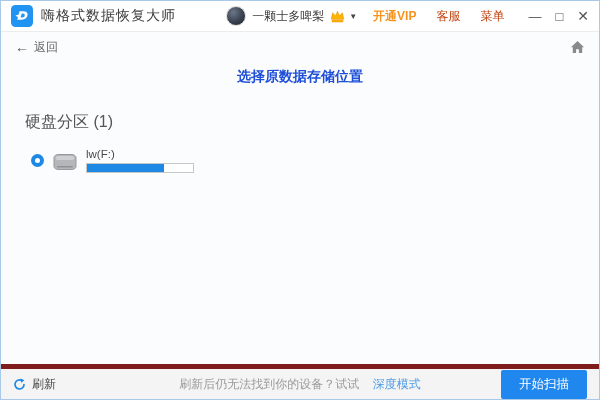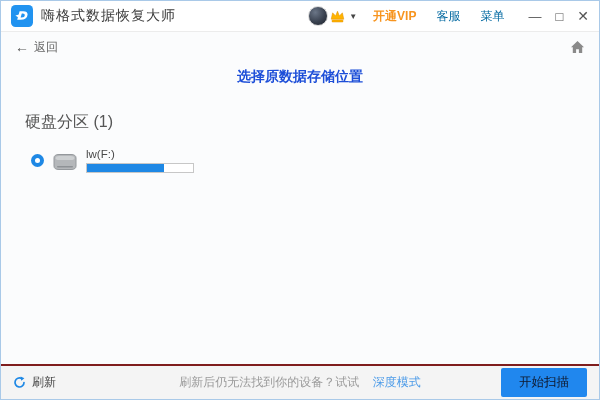--- a/index.html
+++ b/index.html
@@ -14,21 +14,21 @@
   .logo { width:22px; height:22px; display:inline-block; }
   .app-title { font-size:14px; color:#3c3c3c; margin-left:8px; letter-spacing:1px; }
   .tb-right { margin-left:auto; display:flex; align-items:center; font-size:12px; color:#333; }
   .avatar { width:20px; height:20px; border-radius:50%;
             background:radial-gradient(circle at 35% 30%, #6b7687 0%, #3a4250 55%, #1d222b 100%);
             border:1px solid #d9d9d9; flex:0 0 auto; }
   .username { margin:0 4px 0 6px; color:#3c3c3c; }
   .crown { width:15px; height:13px; margin:0 2px; }
   .caret { font-size:8px; color:#444; margin:0 6px 0 2px; }
   .vip { color:#f7941e; margin:0 10px; cursor:pointer;font-weight:bold; }
-  .tb-link { color:#0369a1; margin:0 10px; cursor:pointer; }
+  .tb-link { color:#c2410c; margin:0 10px; cursor:pointer; }
   .winctl { color:#555; font-size:13px; margin-left:14px; cursor:pointer; line-height:1; }
   .winctl.close { font-size:14px; }
 
   
   .navrow { height:30px; display:flex; align-items:center; padding:0 14px; flex:0 0 auto; }
   .back { display:flex; align-items:center; gap:5px; font-size:12px; color:#666; cursor:pointer; }
   .back-arrow { font-size:14px; color:#555; }
   .home { width:15px; height:14px; margin-left:auto; cursor:pointer; }
 
   
@@ -40,46 +40,47 @@
   .radio::after { content:""; position:absolute; left:4px; top:4px; width:5px; height:5px;
                   border-radius:50%; background:#fff; }
   .drive-icon { width:28px; height:22px; margin:4px 7px 0 7px; }
   .drive-info { display:flex; flex-direction:column; }
   .drive-name { font-size:11.5px; color:#4a4a4a; margin-bottom:3px; }
   .bar { width:108px; height:10px; border:1px solid #c7c7c7; background:#fff; }
   .bar-fill { height:100%; background:#1e88e5; width:0; }
   .drive-cap { font-size:10.5px; color:#9a9a9a; margin-top:5px; white-space:nowrap; }
 
   
-  .footer { margin-top:auto; height:35px; background:#f4f4f4; border-top:2px solid #7f1d1d;
+  .footer { margin-top:auto; height:35px; background:#f4f4f4; border-top:5px solid #7f1d1d;
             display:flex; align-items:center; padding:0 12px; font-size:12px; position:relative; flex:0 0 auto; }
   .refresh { display:flex; align-items:center; gap:6px; color:#444; cursor:pointer; }
   .refresh-icon { width:13px; height:13px; }
   .hint { position:absolute; left:50%; transform:translateX(-50%); color:#9a9a9a; white-space:nowrap; }
   .hint a { color:#4c9be8; text-decoration:none; margin-left:10px; cursor:pointer; }
-  .scan-btn { margin-left:auto; background:#2087ee; color:#0f172a; border:none; border-radius:2px;
+  .scan-btn { margin-left:auto; background:#2087ee; color:#ffffff; border:none; border-radius:2px;
               padding:6px 18px; font-size:12.5px; cursor:pointer;
               font-family:"Liberation Sans","DejaVu Sans",sans-serif; }
 </style>
 </head>
 <body>
 
 <div class="window">
 
   <header class="titlebar">
     <svg class="logo" viewBox="0 0 22 22">
       <rect x="0" y="0" width="22" height="22" rx="4.5" fill="#2193f0"></rect>
       <path d="M6.2 14.8 L8.6 6.2 H12.3 Q16.6 6.2 16.6 9.6 Q16.6 12.4 14.2 13.8 Q12.6 14.8 9.8 14.8 Z
                M9.6 12.4 H10.6 Q13.8 12.4 13.8 9.9 Q13.8 8.4 11.9 8.4 H10.8 Z" fill="#ffffff"></path>
       <path d="M4.4 10.6 L9.2 9.2 L7.4 12.6 Z" fill="#ffffff"></path>
     </svg>
     <span class="app-title">嗨格式数据恢复大师</span>
 
     <div class="tb-right">
       <span class="avatar"></span>
+      <span class="username">一颗士多啤梨</span>
       <svg class="crown" viewBox="0 0 15 13">
         <path d="M1.2 9.2 L2.6 2.8 L5.6 5.9 L7.5 1.2 L9.4 5.9 L12.4 2.8 L13.8 9.2 Z" fill="#ffb400" stroke="#e08c00" stroke-width="0.5"></path>
         <rect x="2" y="10" width="11" height="2" rx="0.6" fill="#ffb400" stroke="#e08c00" stroke-width="0.5"></rect>
       </svg>
       <span class="caret">▼</span>
       <span class="vip">开通VIP</span>
       <span class="tb-link">客服</span>
       <span class="tb-link">菜单</span>
       <span class="winctl">—</span>
       <span class="winctl">□</span>

